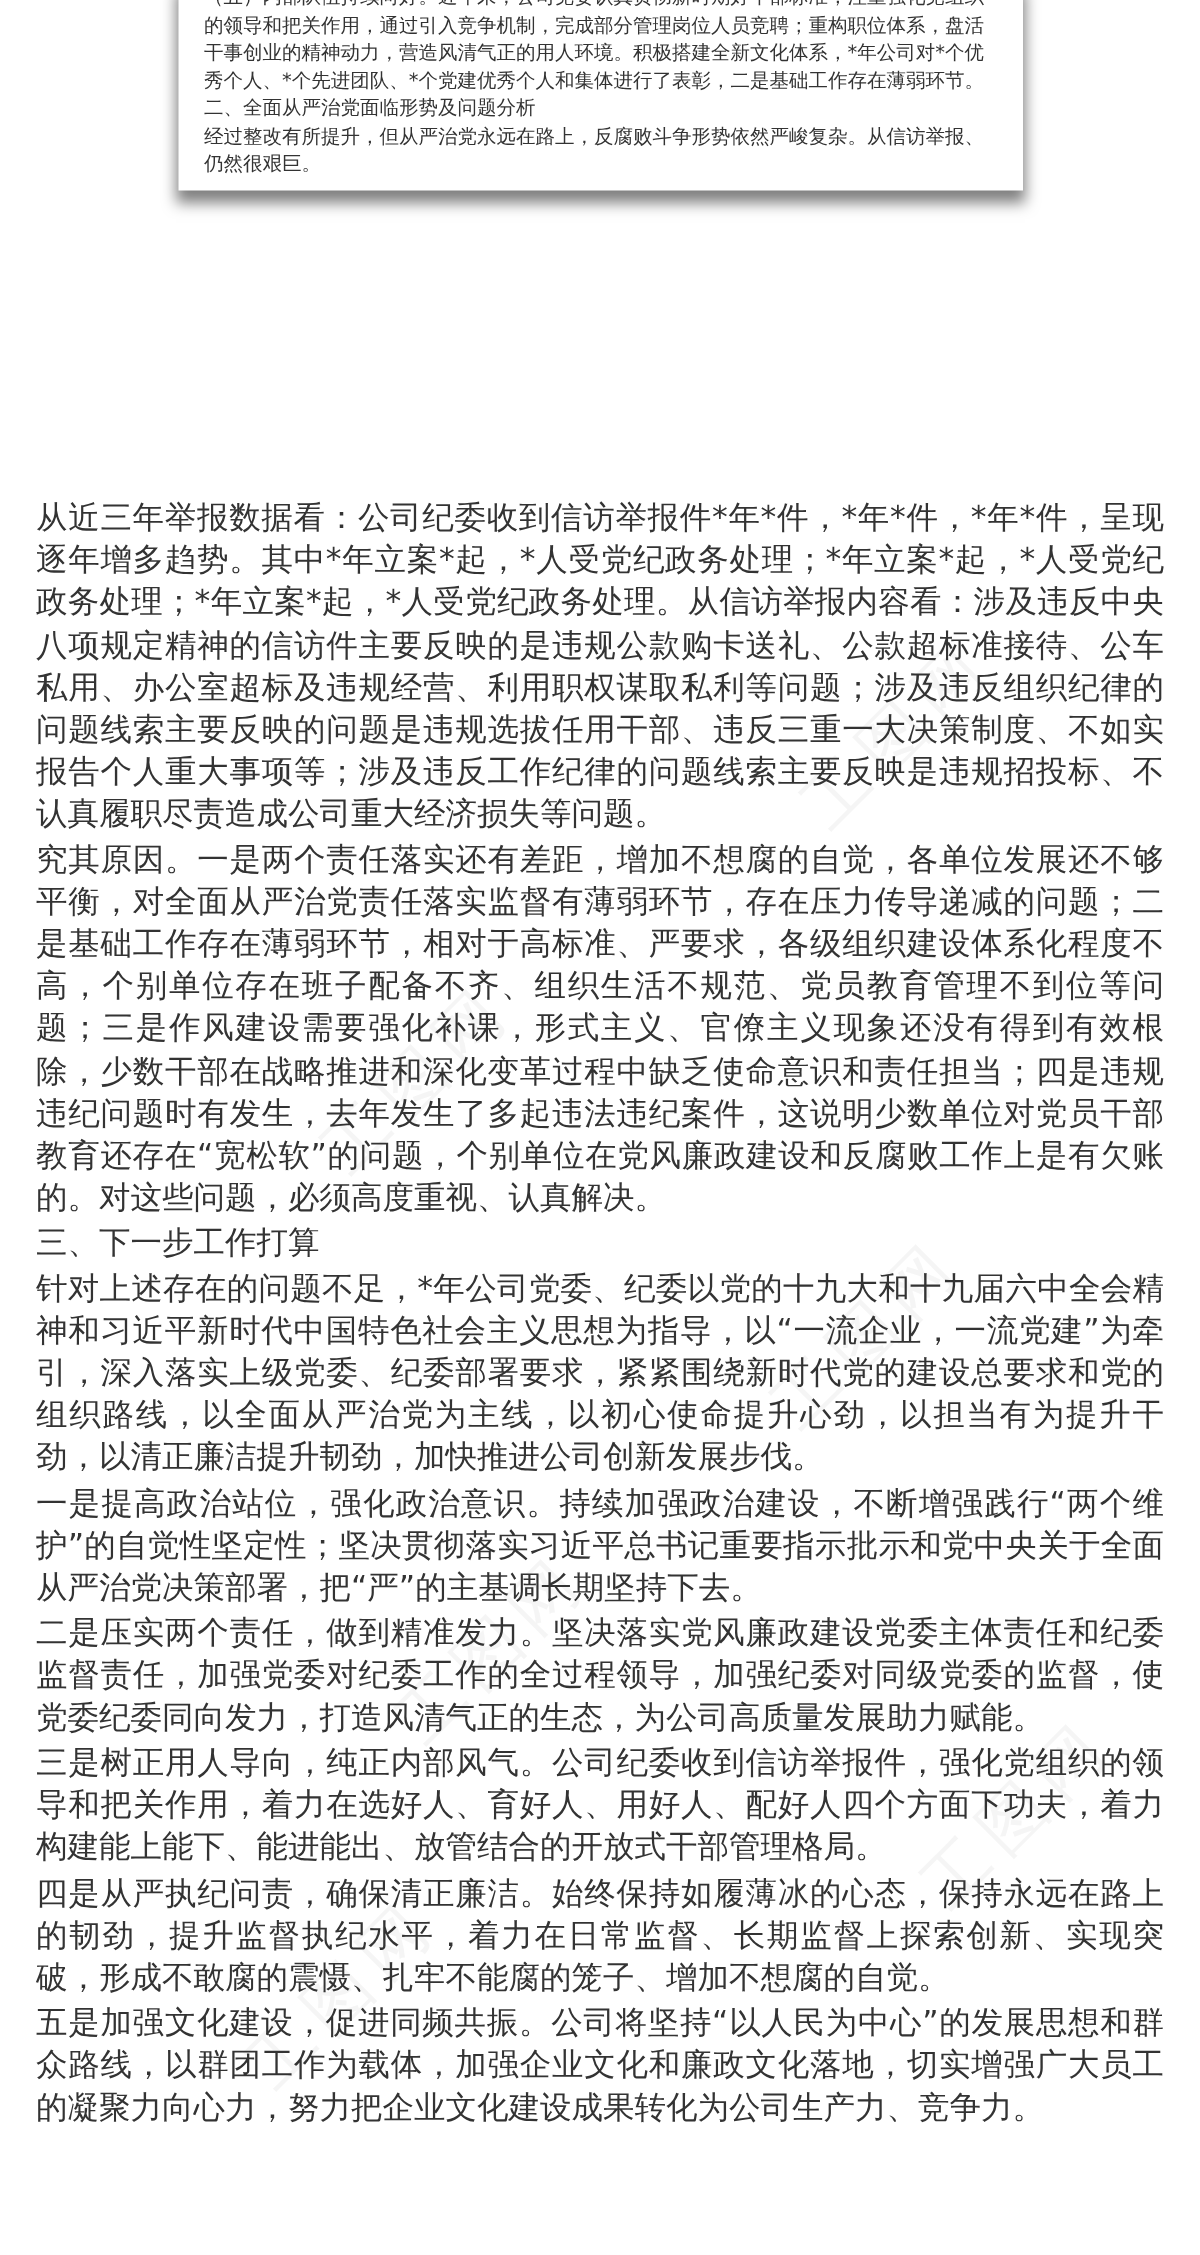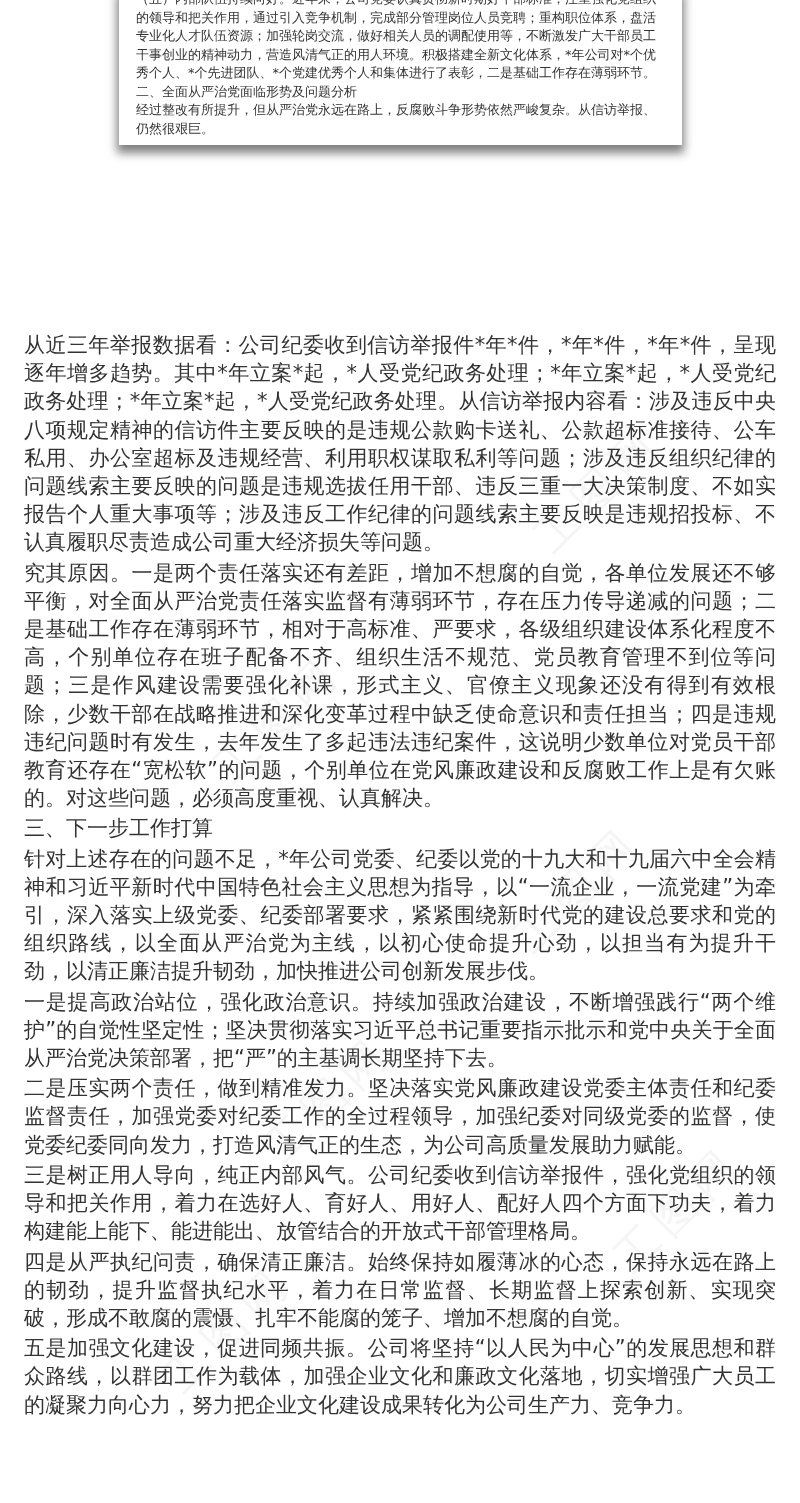--- a/index.html
+++ b/index.html
@@ -61,21 +61,20 @@
 <span class="watermark" style="left:520px; top:460px;">工图网</span>
 <span class="watermark" style="left:200px; top:690px;">工图网</span>
 <span class="watermark" style="left:500px; top:860px;">工图网</span>
 <span class="watermark" style="left:250px; top:1070px;">工图网</span>
 <span class="watermark" style="left:600px; top:1180px;">工图网</span>
 <span class="watermark" style="left:150px; top:1300px;">工图网</span>
 
 <div class="preview-card">
   <div class="card-line">（五）内部队伍持续向好。近年来，公司党委认真贯彻新时期好干部标准，注重强化党组织</div>
   <div class="card-line">的领导和把关作用，通过引入竞争机制，完成部分管理岗位人员竞聘；重构职位体系，盘活</div>
-  <div class="card-line">专业化人才队伍资源；加强轮岗交流，做好相关人员的调配使用等，不断激发广大干部员工</div>
   <div class="card-line">干事创业的精神动力，营造风清气正的用人环境。积极搭建全新文化体系，*年公司对*个优</div>
   <div class="card-line">秀个人、*个先进团队、*个党建优秀个人和集体进行了表彰，二是基础工作存在薄弱环节。</div>
   <div class="card-line">二、全面从严治党面临形势及问题分析</div>
   <div class="card-line">经过整改有所提升，但从严治党永远在路上，反腐败斗争形势依然严峻复杂。从信访举报、</div>
   <div class="card-line">仍然很艰巨。</div>
 </div>
 
 <div class="doc-body">
   <p>从近三年举报数据看：公司纪委收到信访举报件*年*件，*年*件，*年*件，呈现逐年增多趋势。其中*年立案*起，*人受党纪政务处理；*年立案*起，*人受党纪政务处理；*年立案*起，*人受党纪政务处理。从信访举报内容看：涉及违反中央八项规定精神的信访件主要反映的是违规公款购卡送礼、公款超标准接待、公车私用、办公室超标及违规经营、利用职权谋取私利等问题；涉及违反组织纪律的问题线索主要反映的问题是违规选拔任用干部、违反三重一大决策制度、不如实报告个人重大事项等；涉及违反工作纪律的问题线索主要反映是违规招投标、不认真履职尽责造成公司重大经济损失等问题。</p>
   <p>究其原因。一是两个责任落实还有差距，增加不想腐的自觉，各单位发展还不够平衡，对全面从严治党责任落实监督有薄弱环节，存在压力传导递减的问题；二是基础工作存在薄弱环节，相对于高标准、严要求，各级组织建设体系化程度不高，个别单位存在班子配备不齐、组织生活不规范、党员教育管理不到位等问题；三是作风建设需要强化补课，形式主义、官僚主义现象还没有得到有效根除，少数干部在战略推进和深化变革过程中缺乏使命意识和责任担当；四是违规违纪问题时有发生，去年发生了多起违法违纪案件，这说明少数单位对党员干部教育还存在“宽松软”的问题，个别单位在党风廉政建设和反腐败工作上是有欠账的。对这些问题，必须高度重视、认真解决。</p>

